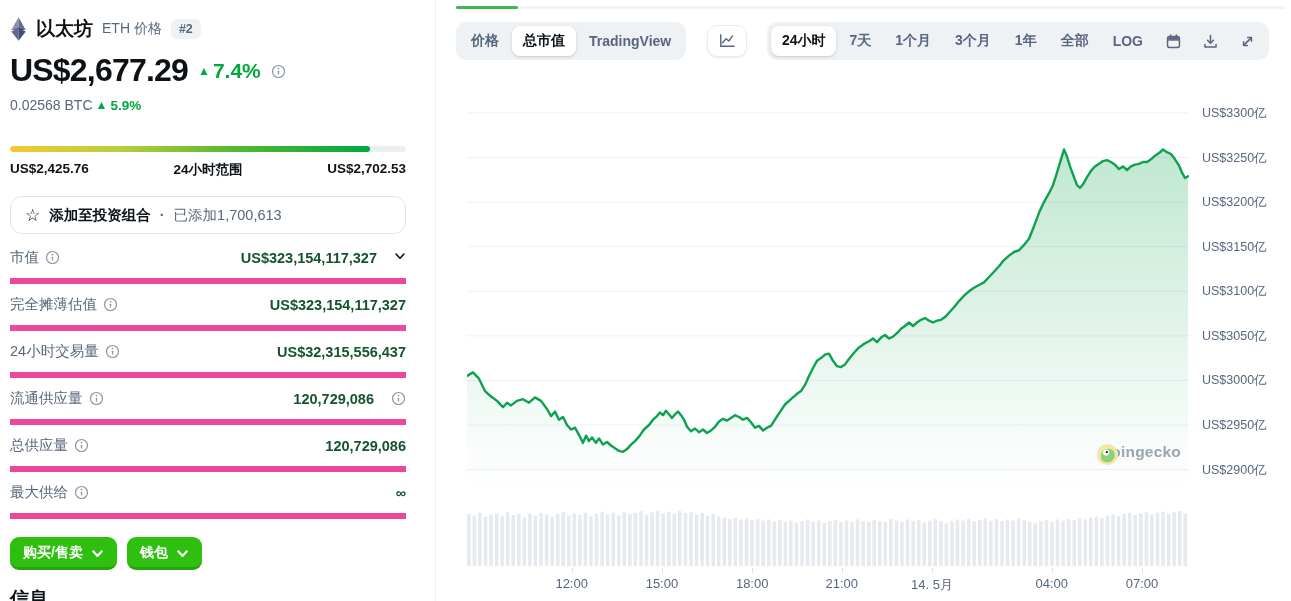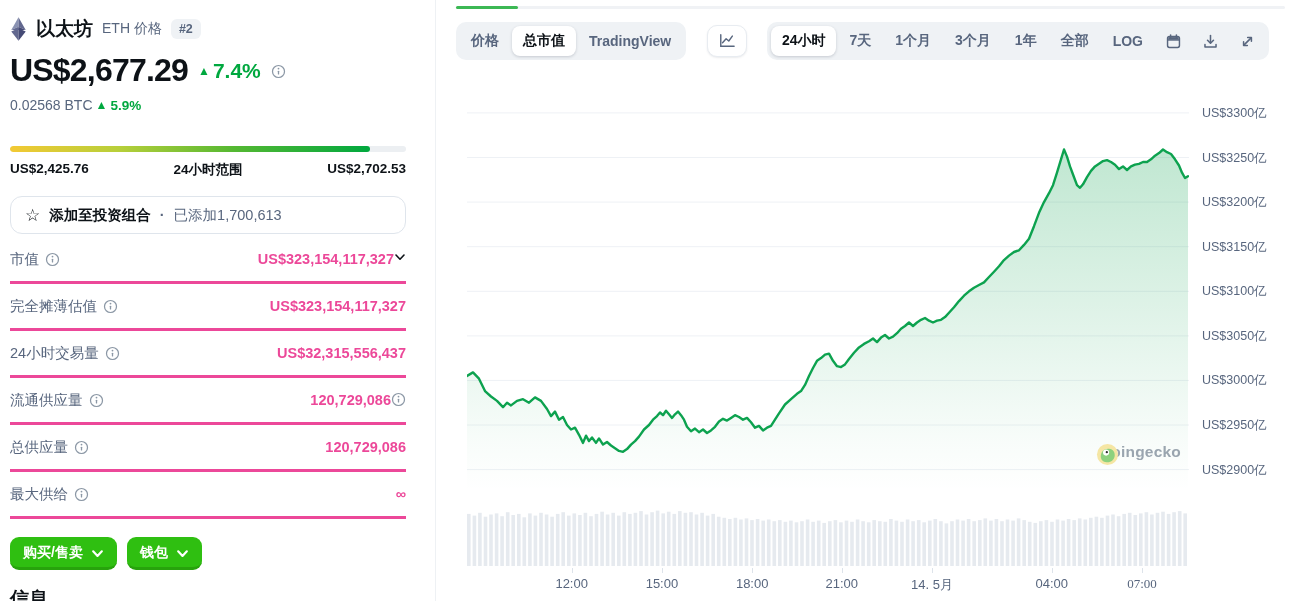--- a/index.html
+++ b/index.html
@@ -25,23 +25,23 @@
   .btc-change { color:#00a83f; font-weight:bold; font-size:13.5px; display:flex; gap:3px; align-items:center; }
   .range-bar { margin-top:33px; height:6px; border-radius:99px; background:#eceff2; position:relative; overflow:hidden; }
   .range-fill { height:100%; border-radius:99px; background:linear-gradient(90deg,#f3c934 0%,#b8cf3a 30%,#55b832 62%,#00a83f 100%); }
   .range-labels { display:flex; justify-content:space-between; margin-top:9px; font-size:13.5px; font-weight:bold; color:#0d1217; }
   .portfolio-box { margin-top:17px; border:1px solid #dfe5ec; border-radius:12px; padding:8px 14px; display:flex; align-items:center; gap:9px; font-size:14.5px; cursor:pointer; height:38px; }
   .star { font-size:17px; color:#0d1217; line-height:1; }
   .pf-label { font-weight:bold; }
   .pf-dot { font-weight:bold; color:#58667e; }
   .pf-added { color:#58667e; }
   .stats { margin-top:3px; }
-  .stat-row { display:flex; justify-content:space-between; align-items:center; height:47px; border-bottom:3px solid #ec4899; font-size:14.5px; }
+  .stat-row { display:flex; justify-content:space-between; align-items:center; height:47px; border-bottom:6px solid #ec4899; font-size:14.5px; }
   .stat-label { color:#58667e; display:flex; gap:6px; align-items:center; }
-  .stat-value { font-weight:bold; color:#ec4899; display:flex; gap:0; }
+  .stat-value { font-weight:bold; color:#14532d; display:flex; gap:17px; }
   .icon-info { width:15px; height:15px; display:inline-flex; }
   .action-buttons { display:flex; gap:10px; margin-top:18px; }
   .action-btn { background:#2fbf11; border:none; border-bottom:3px solid #27a30c; color:#fff; font-weight:bold; font-size:14px; padding:7px 13px 5px; border-radius:9px; display:flex; gap:8px; align-items:center; cursor:pointer; font-family:inherit; }
   .section-heading { margin-top:16px; font-size:19px; font-weight:bold; }
 
   
   .chart-panel { flex:1; padding:0 6px 0 20px; position:relative; }
   .scroll-progress { margin-top:6px; height:3px; background:#f0f2f5; border-radius:2px; position:relative; }
   .scroll-progress-fill { position:absolute; left:0; top:0; height:3px; background:#3cb854; border-radius:2px; }
   .chart-toolbar { margin-top:13px; display:flex; justify-content:space-between; align-items:center; }
@@ -492,16 +492,16 @@
         <span class="x-label" style="left: 194.94px;">15:00</span>
         <div class="x-tick" style="left: 285.19px;"></div>
         <span class="x-label" style="left: 285.19px;">18:00</span>
         <div class="x-tick" style="left: 374.718px;"></div>
         <span class="x-label" style="left: 374.718px;">21:00</span>
         <div class="x-tick" style="left: 464.968px;"></div>
         <span class="x-label" style="left: 464.968px;">14. 5月</span>
         <div class="x-tick" style="left: 584.82px;"></div>
         <span class="x-label" style="left: 584.82px;">04:00</span>
         <div class="x-tick" style="left: 675.07px;"></div>
-        <span class="x-label" style="left: 675.07px; font-family: Liberation Serif, serif;">07:00</span>
+        <span class="x-label" style="left: 675.07px;">07:00</span>
       </div>
   </main>
 </div>
 
 </body></html>

